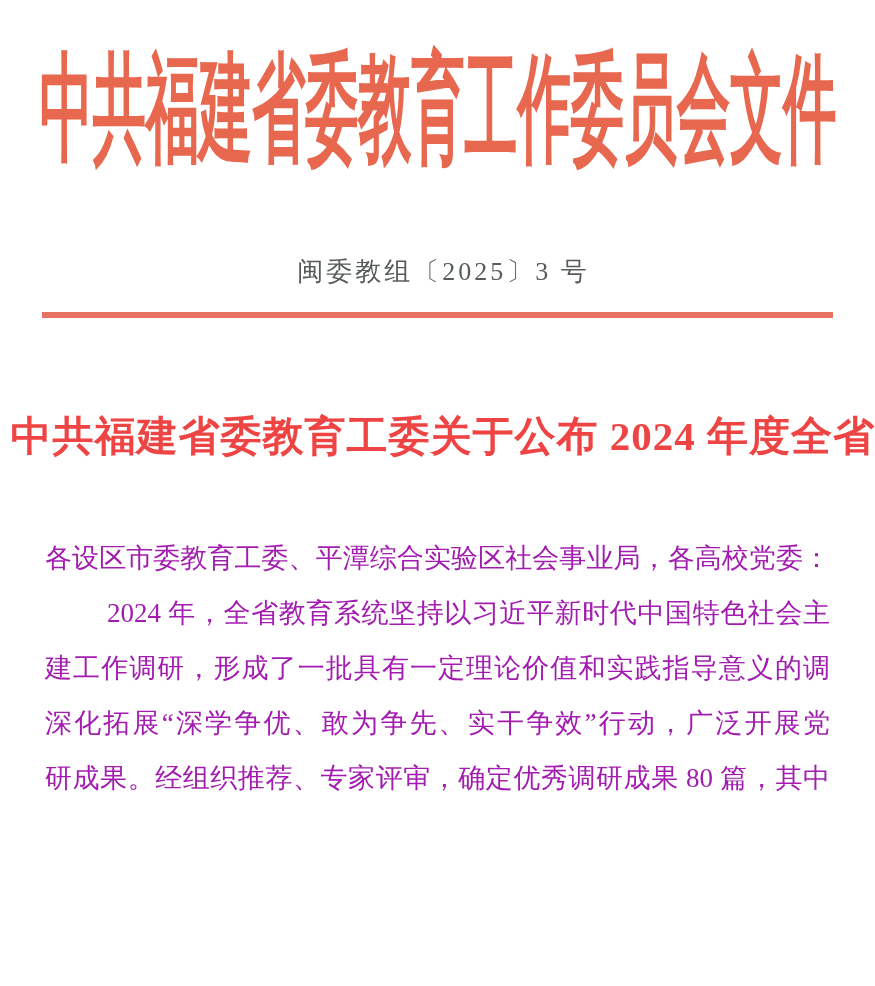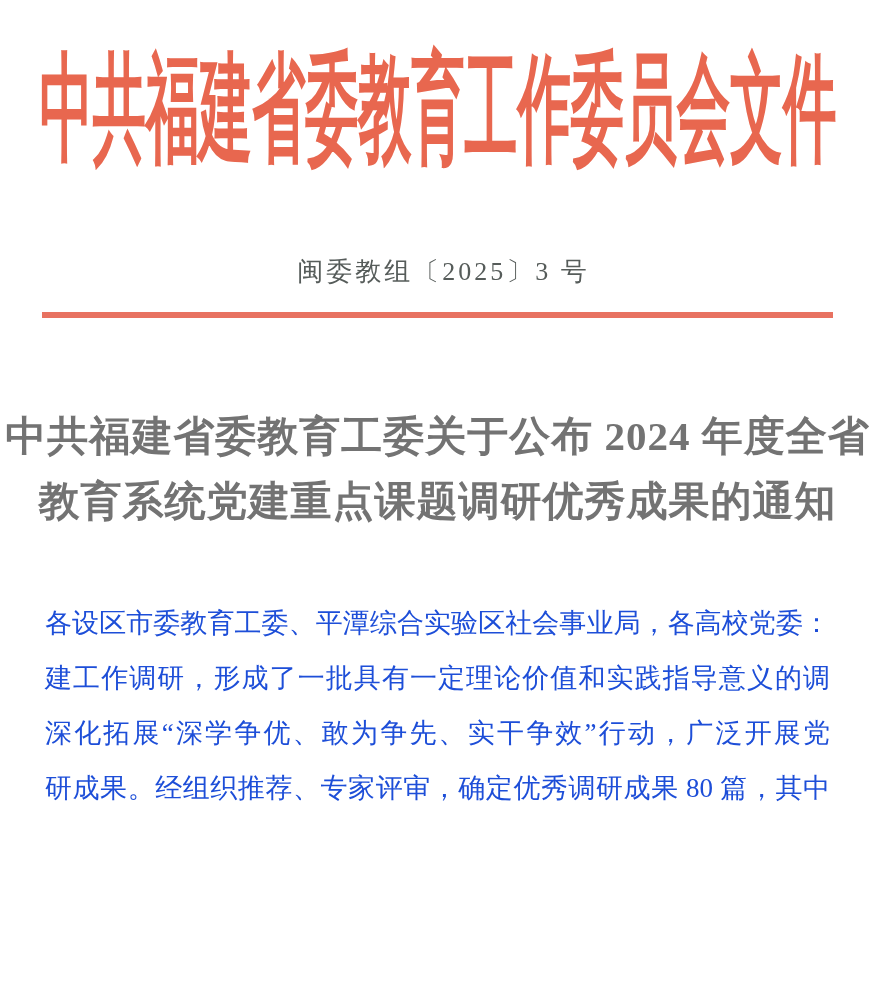--- a/index.html
+++ b/index.html
@@ -47,36 +47,36 @@
   .red-rule {
     height: 6px;
     margin: 22px 42px 0 42px;
     background: #e87261;
     border: none;
   }
 
   
   .title {
     margin: 86px 0 0 0;
-    text-align: center;
+    text-align: right;
     font-weight: bold;
-    color: #737373;
+    color: #ef4444;
     font-size: 41px;
     line-height: 65px;
   }
   .title-line {
     display: block;
     white-space: nowrap;
     letter-spacing: 1px;
   }
 
   
   .body-block {
     margin: 62px 45px 0 45px;
-    color: #1d4ed8;
+    color: #a21caf;
     font-size: 27px;
     line-height: 55px;
   }
   .body-line {
     text-align: justify;
     text-align-last: justify;
     text-justify: inter-character;
   }
   .indent { padding-left: 62px; }
 </style>
@@ -88,23 +88,23 @@
   <div class="letterhead">
     <div class="letterhead-text">中共福建省委教育工作委员会文件</div>
   </div>
 
   <div class="doc-number">闽委教组〔2025〕3 号</div>
 
   <div class="red-rule"></div>
 
   <h1 class="title">
     <span class="title-line">中共福建省委教育工委关于公布 2024 年度全省</span>
-    <span class="title-line">教育系统党建重点课题调研优秀成果的通知</span>
   </h1>
 
   <div class="body-block">
     <div class="body-line">各设区市委教育工委、平潭综合实验区社会事业局，各高校党委：</div>
+    <div class="body-line indent">2024 年，全省教育系统坚持以习近平新时代中国特色社会主</div>
     <div class="body-line">建工作调研，形成了一批具有一定理论价值和实践指导意义的调</div>
     <div class="body-line">深化拓展“深学争优、敢为争先、实干争效”行动，广泛开展党</div>
     <div class="body-line">研成果。经组织推荐、专家评审，确定优秀调研成果 80 篇，其中</div>
   </div>
 
 </div>
 
 </body></html>

